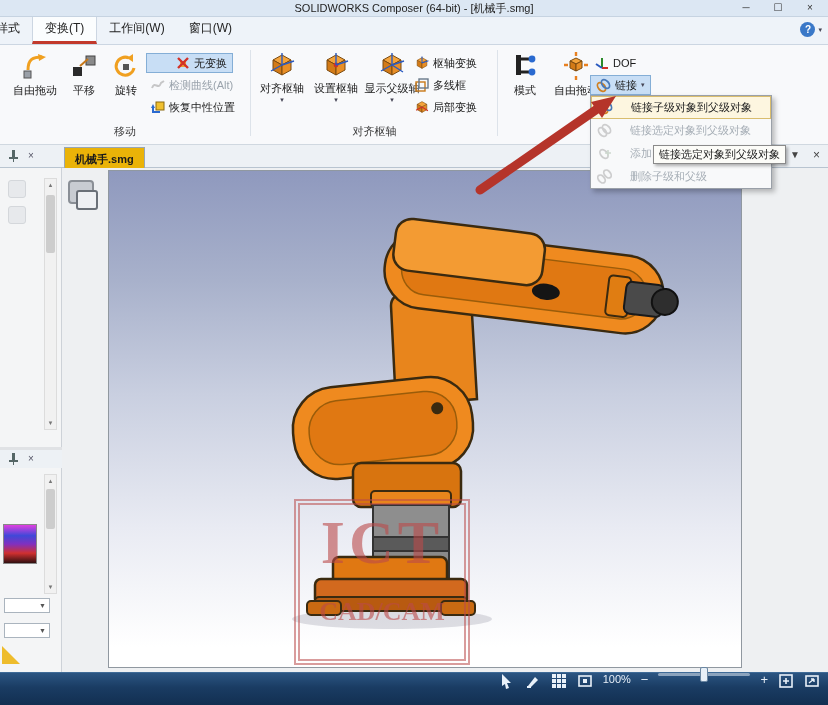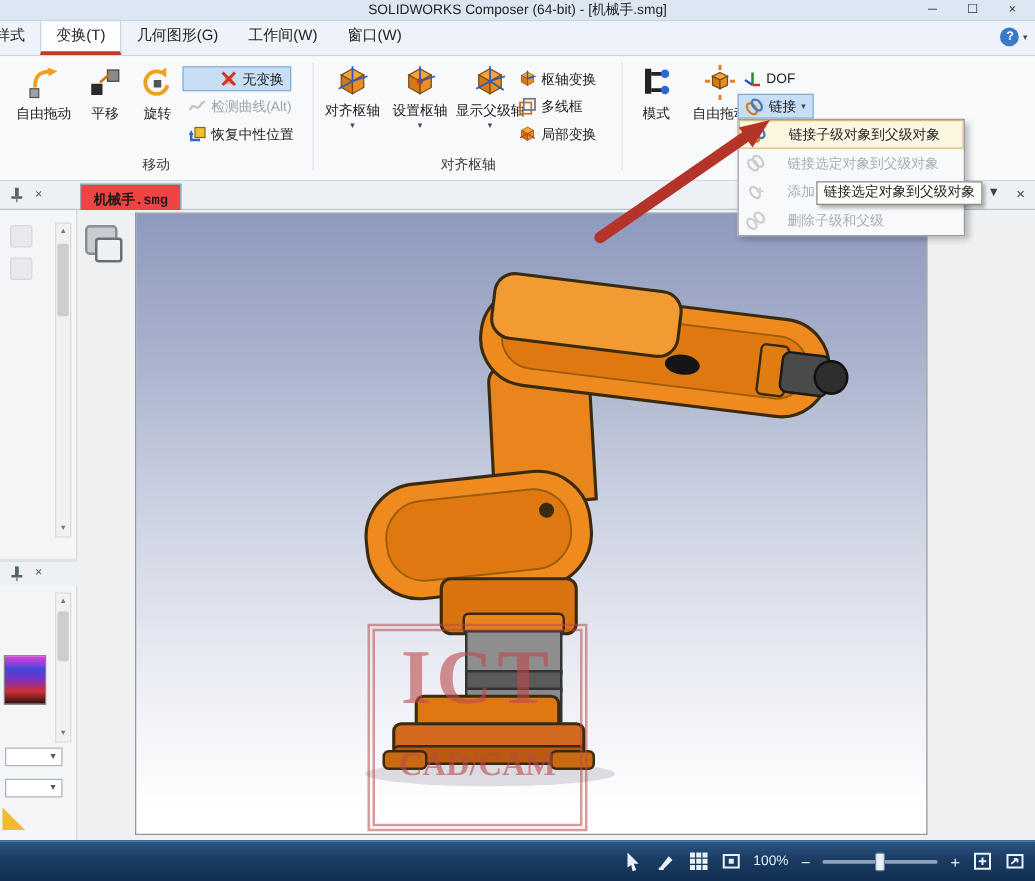--- a/index.html
+++ b/index.html
@@ -30,22 +30,22 @@
   .big-btn { display:flex; flex-direction:column; align-items:center; font-size:11px; color:#222; padding-top:3px; }
   .big-btn .lbl { margin-top:3px; white-space:nowrap; }
   .opt { display:flex; align-items:center; gap:4px; font-size:11px; height:20px; padding:0 5px; white-space:nowrap; }
   .opt.hl { background:#c8def5; border:1px solid #84aed6; }
   .opt.dis { color:#9aa3ac; }
   .dis-ico { opacity:.45; }
   .grp-label { top:79px; text-align:center; font-size:11px; color:#3a3a3a; }
 
   
   .docbar { top:145px; left:62px; right:0; height:23px; background:#edf1f5; border-bottom:1px solid #b8c4d0; }
-  .doctab { position:absolute; left:2px; top:2px; height:37px; background:#ef4444; border:1px solid #98a6b4;
-            border-bottom:none; font-size:11px; font-weight:bold; padding:4px 10px 0;font-family:Liberation Mono, monospace; }
+  .doctab { position:absolute; left:2px; top:2px; height:37px; background:#eab308; border:1px solid #98a6b4;
+            border-bottom:none; font-size:11px; font-weight:bold; padding:4px 10px 0; }
   .docbar-ico { position:absolute; top:4px; font-size:10px; color:#444; }
 
   
   .lpanel-h { left:0; width:62px; background:#edf1f5; display:flex; align-items:center; gap:10px; padding-left:9px; }
   .panel { left:0; width:62px; background:#f4f5f6; border-right:1px solid #cdd2d8; }
   .xico { font-size:10px; color:#556; line-height:10px; }
   .vsb { position:absolute; width:13px; background:#f1f1f1; border:1px solid #dcdcdc; }
   .vsb .arr { height:12px; font-size:6px; text-align:center; line-height:12px; color:#777; }
   .vsb .thumb { position:absolute; left:1px; right:1px; background:#cdcdcd; border-radius:2px; }
   .ghost { background:#e7e9ec; border:1px solid #d4d7db; border-radius:3px; }
@@ -75,21 +75,21 @@
   .dd-item.sel { background:#fdf6e0; border:1px solid #d9bd6e; }
   .dd-item.dis { color:#a6aeb6; }
   .tooltip { left:653px; top:145px; height:19px; background:#fcfcf8; border:1px solid #8a8a8a;
              box-shadow:2px 2px 3px rgba(0,0,0,.3); font-size:11px; line-height:17px; padding:0 5px;
              z-index:60; white-space:nowrap; }
   .anno-arrow { left:420px; top:78px; z-index:55; }
 
   
   .statusbar { top:672px; left:0; right:0; height:33px;
                background:linear-gradient(180deg,#2b5582 0%,#1a3c63 45%,#122f51 100%); border-top:1px solid #3f6b97; }
-  .sb-right { position:absolute; right:8px; top:0; height:100%; display:flex; align-items:center; gap:10px;
+  .sb-right { position:absolute; right:8px; top:0; height:100%; display:flex; gap:10px;
               color:#e6eef7; font-size:11px; }
   .sl-track { width:92px; height:3px; background:#8ba3bd; position:relative; border-radius:2px; }
   .sl-thumb { position:absolute; left:42px; top:-6px; width:8px; height:15px; background:#e8f0f8;
               border:1px solid #6a86a2; border-radius:2px; }
   .sb-glyph { font-size:13px; line-height:13px; }
 </style>
 </head>
 <body>
 
 <div class="win">
@@ -100,21 +100,20 @@
       <div class="win-btn">─</div>
       <div class="win-btn">☐</div>
       <div class="win-btn">×</div>
     </div>
   </div>
 
   <div class="abs menubar">
     <div class="tabs">
       <div class="tab">样式</div>
       <div class="tab active">变换(T)</div>
-      <div class="tab">几何图形(G)</div>
       <div class="tab">工作间(W)</div>
       <div class="tab">窗口(W)</div>
     </div>
     <div class="help-wrap">
       <div class="help-circle">?</div>
       <span class="chev">▾</span>
     </div>
   </div>
 
   <div class="abs ribbon">

